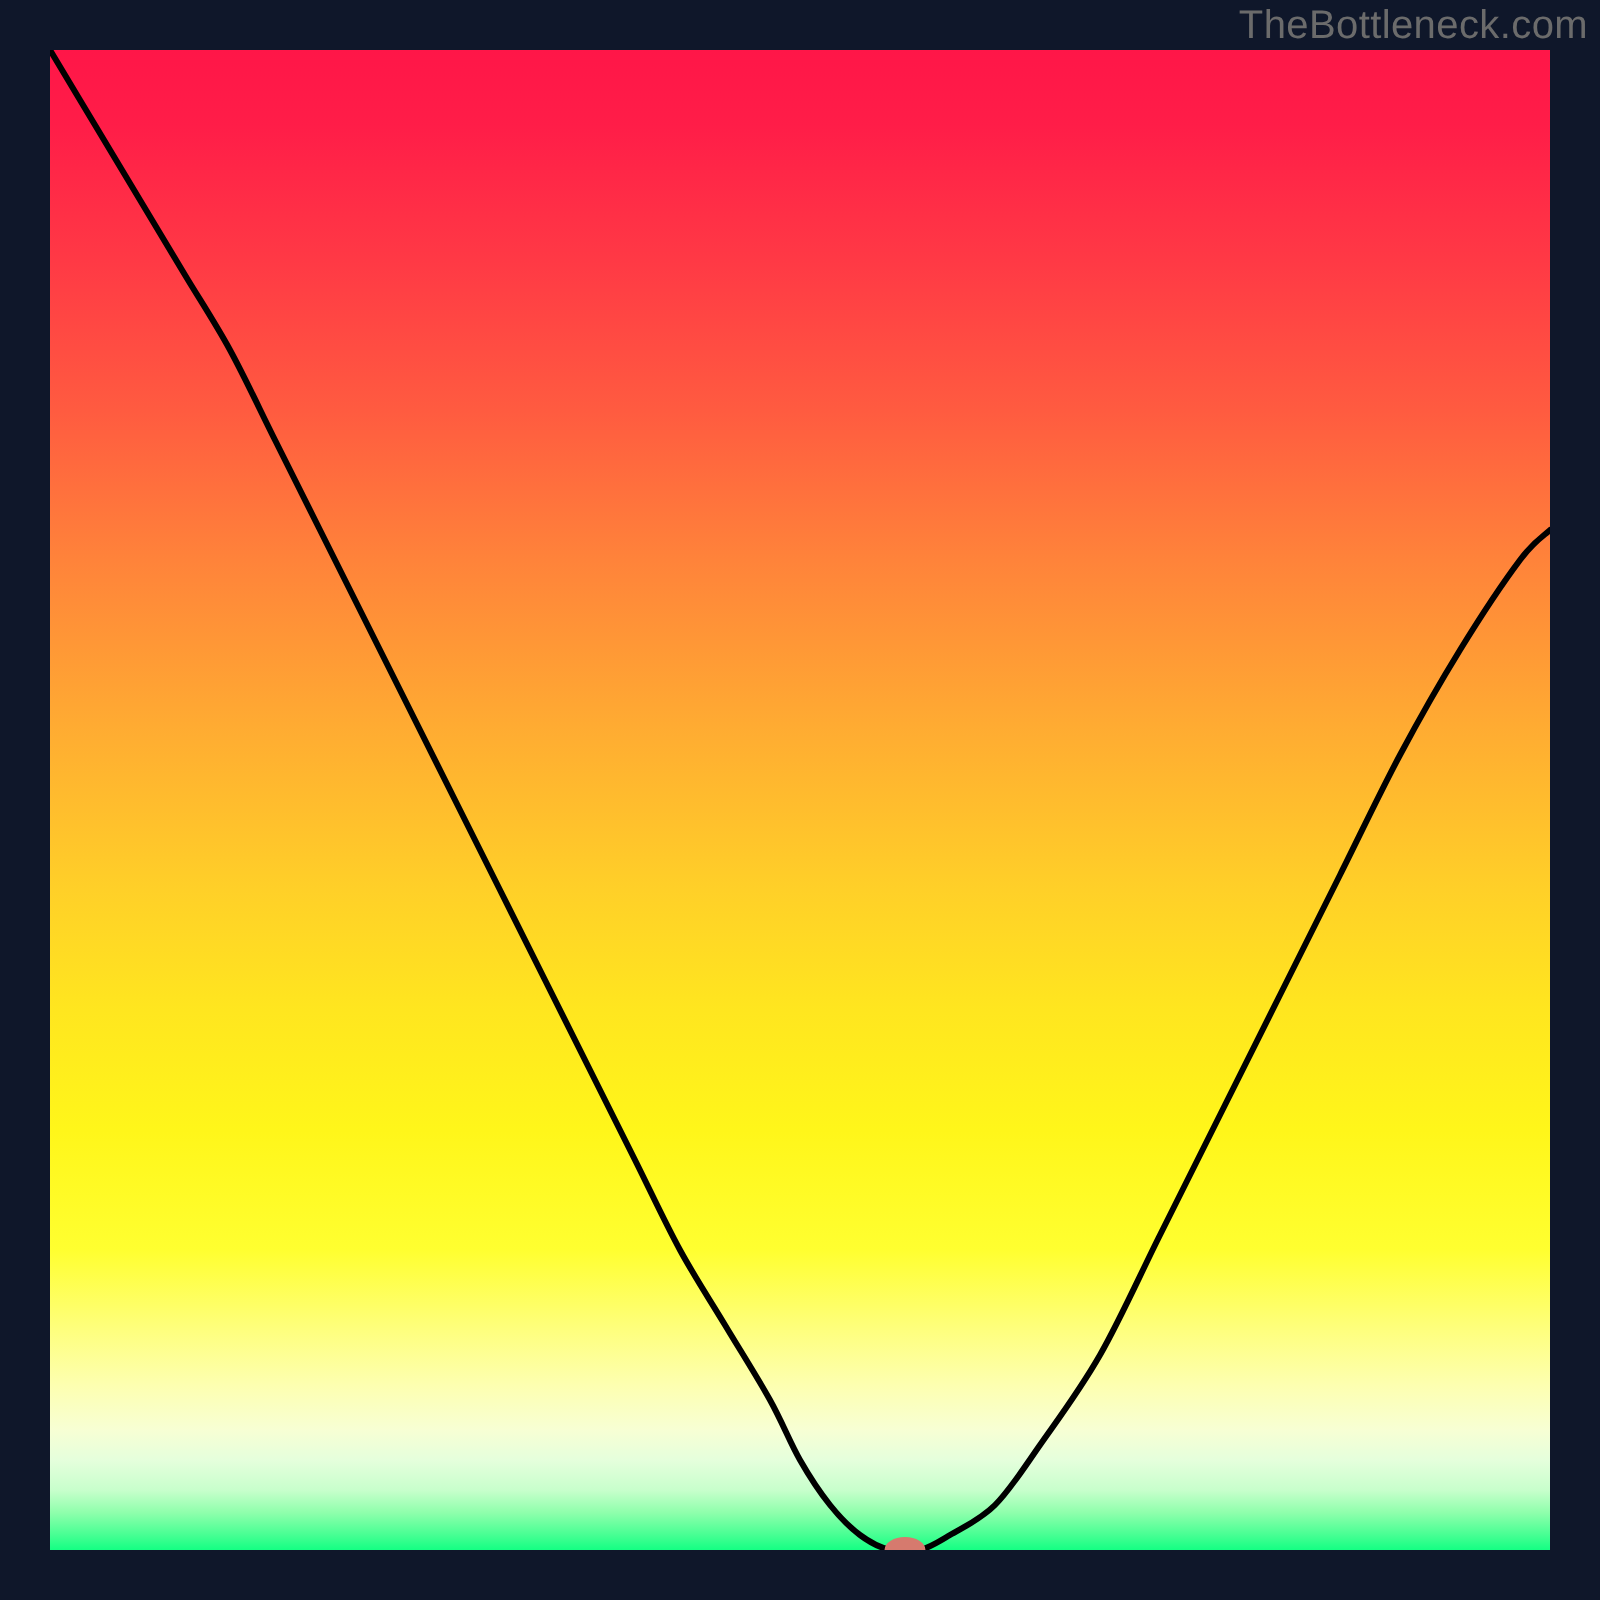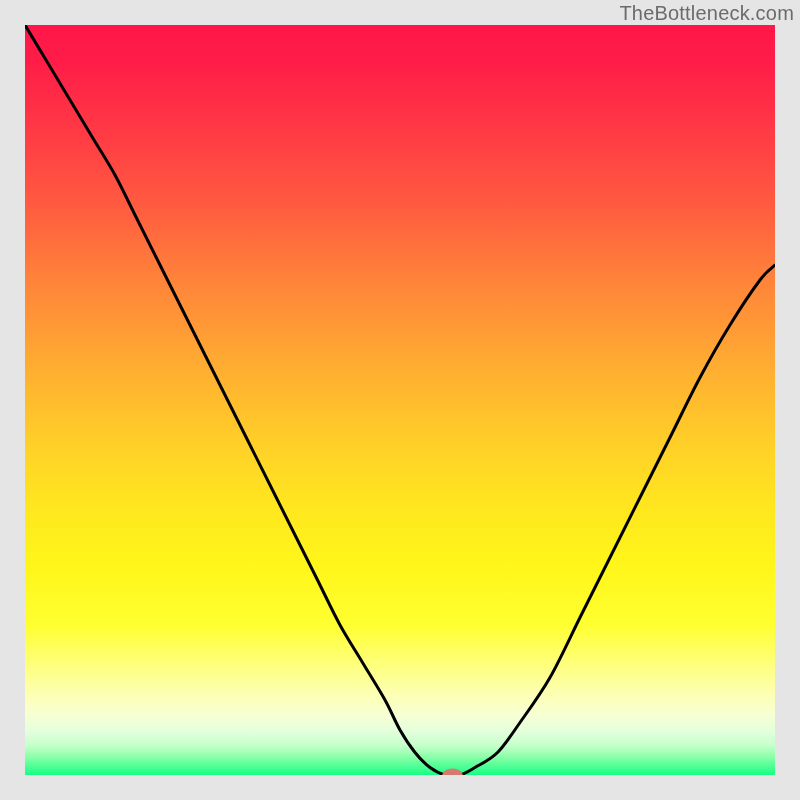--- a/index.html
+++ b/index.html
@@ -8,21 +8,21 @@
     width: 800px;
     height: 800px;
     background: #000;
     overflow: hidden;
     font-family: Arial, Helvetica, sans-serif;
   }
   #container {
     position: relative;
     width: 800px;
     height: 800px;
-    background: #e5e5e5;
+    background: #0f172a;
   }
   #plot-area {
     position: absolute;
     left: 25px;
     top: 25px;
     width: 750px;
     height: 750px;
   }
   #gradient-bg {
     position: absolute;

